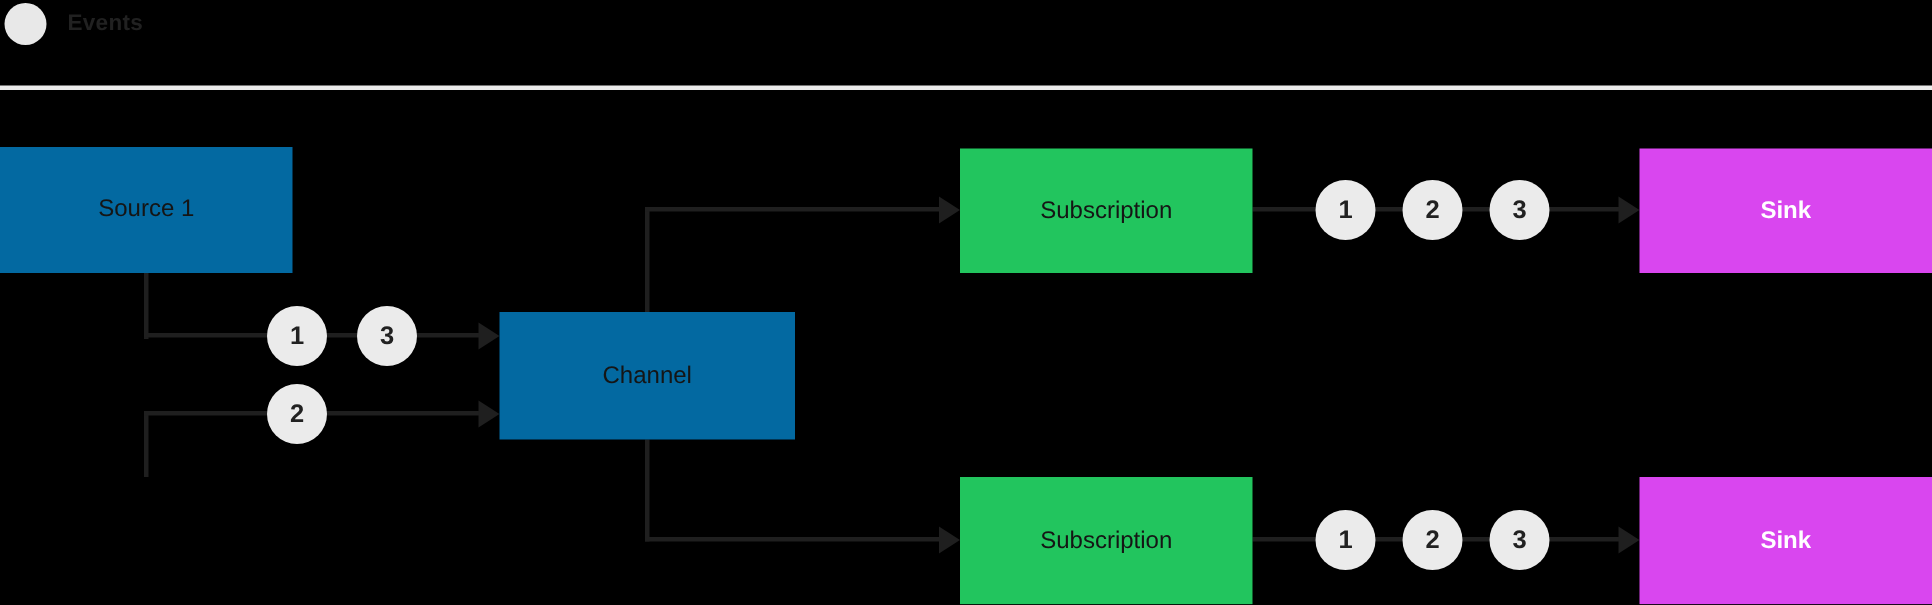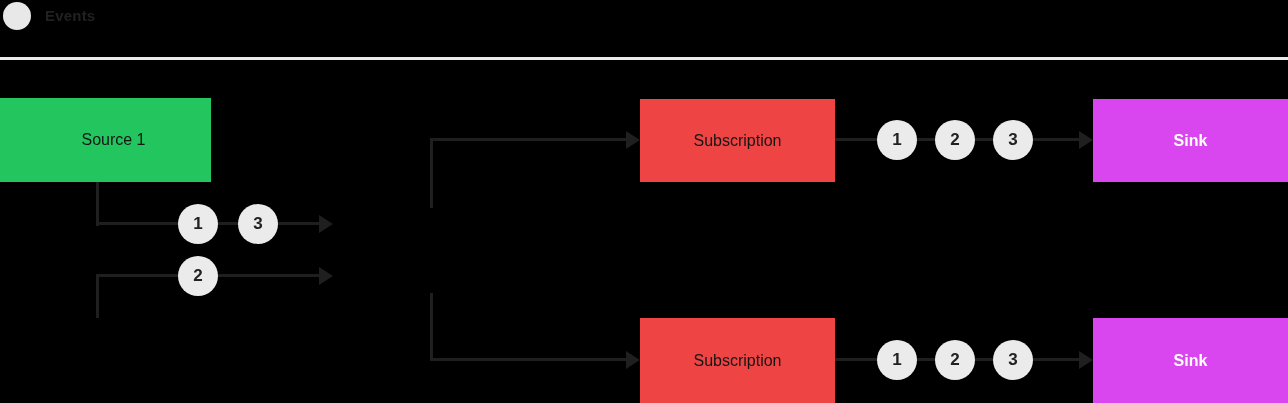--- a/index.html
+++ b/index.html
@@ -40,22 +40,22 @@
   
   .node {
     position: absolute;
     display: flex;
     align-items: center;
     justify-content: center;
     font-size: 16px;
     color: #151515;
     z-index: 2;
   }
-  .node-gray  { background: #22c55e; padding-left: 16px; }
-  .node-lblue { background: #ef4444; }
+  .node-gray  { background: #0369a1; }
+  .node-lblue { background: #22c55e; }
   .node-blue  { background: #d946ef; color: #ffffff; font-weight: 600; }
   .source1       { left: 0px;    top: 98px;  width: 195px; height: 84px; }
   .source2       { left: 0px;    top: 318px; width: 195px; height: 85px; }
   .channel       { left: 333px;  top: 208px; width: 197px; height: 85px; }
   .subscription1 { left: 640px;  top: 99px;  width: 195px; height: 83px; }
   .subscription2 { left: 640px;  top: 318px; width: 195px; height: 85px; }
   .sink1         { left: 1093px; top: 99px;  width: 195px; height: 83px; }
   .sink2         { left: 1093px; top: 318px; width: 195px; height: 85px; }
   
   .line {
@@ -120,18 +120,19 @@
   <div class="event-badge" style="left:935px; top:120px;">2</div>
   <div class="event-badge" style="left:993px; top:120px;">3</div>
 
   <div class="line" style="left:835px; top:358px; width:248px; height:3px;"></div>
   <div class="arrowhead" style="left:1079px; top:351px;"></div>
   <div class="event-badge" style="left:877px; top:340px;">1</div>
   <div class="event-badge" style="left:935px; top:340px;">2</div>
   <div class="event-badge" style="left:993px; top:340px;">3</div>
 
   <div class="node node-gray source1">Source 1</div>
+  <div class="node node-gray channel">Channel</div>
   <div class="node node-lblue subscription1">Subscription</div>
   <div class="node node-lblue subscription2">Subscription</div>
   <div class="node node-blue sink1">Sink</div>
   <div class="node node-blue sink2">Sink</div>
 
 </div>
 
 </body></html>

